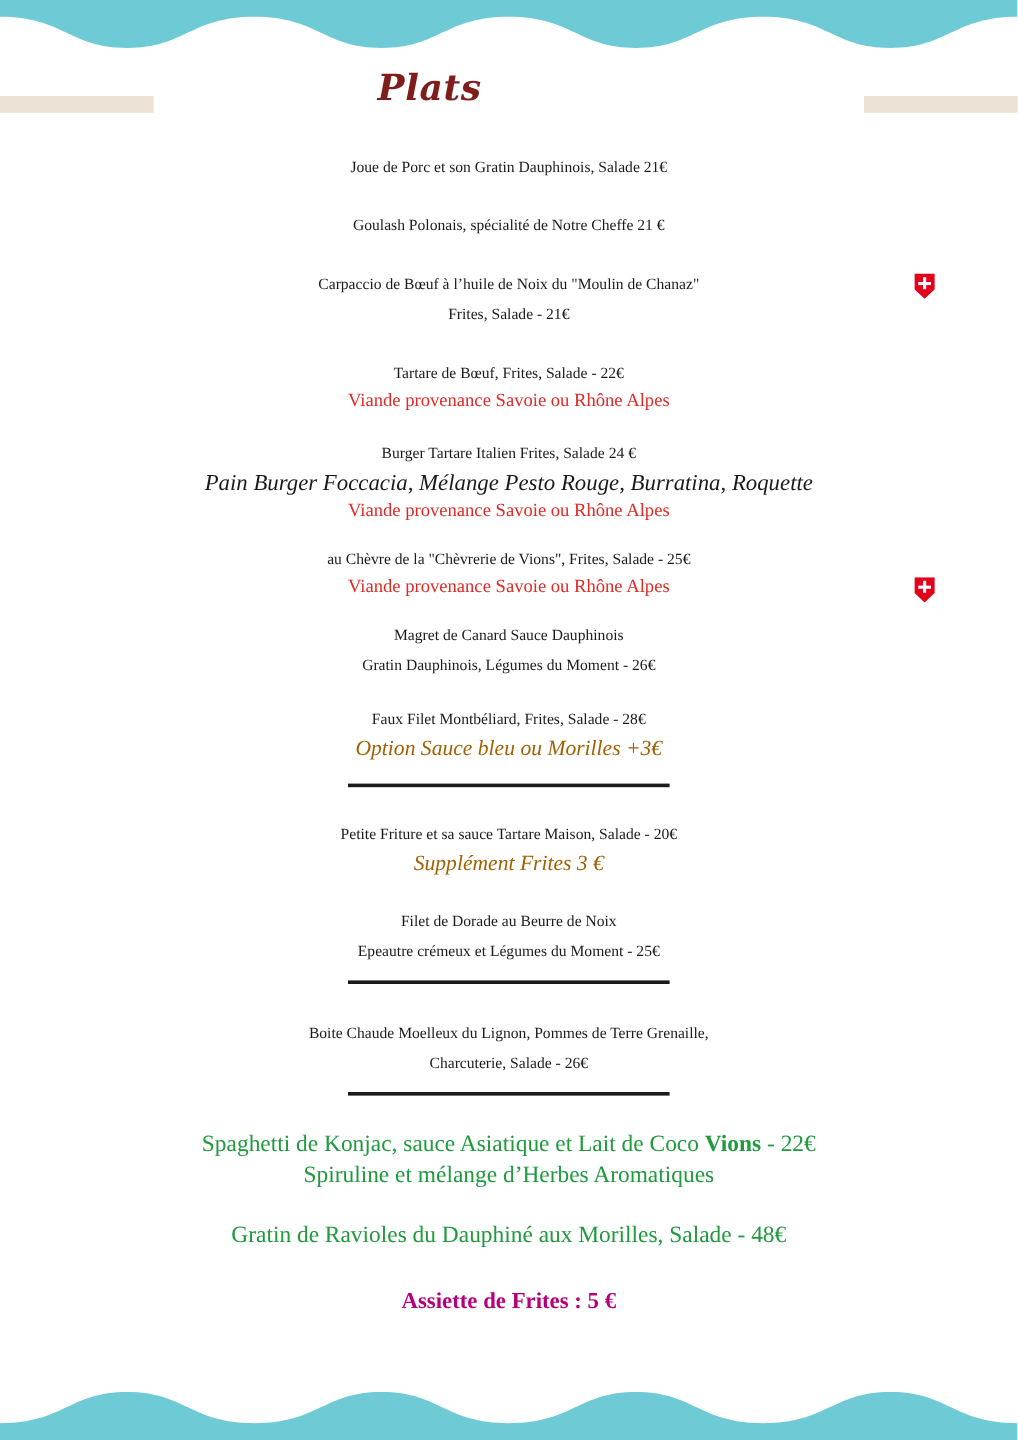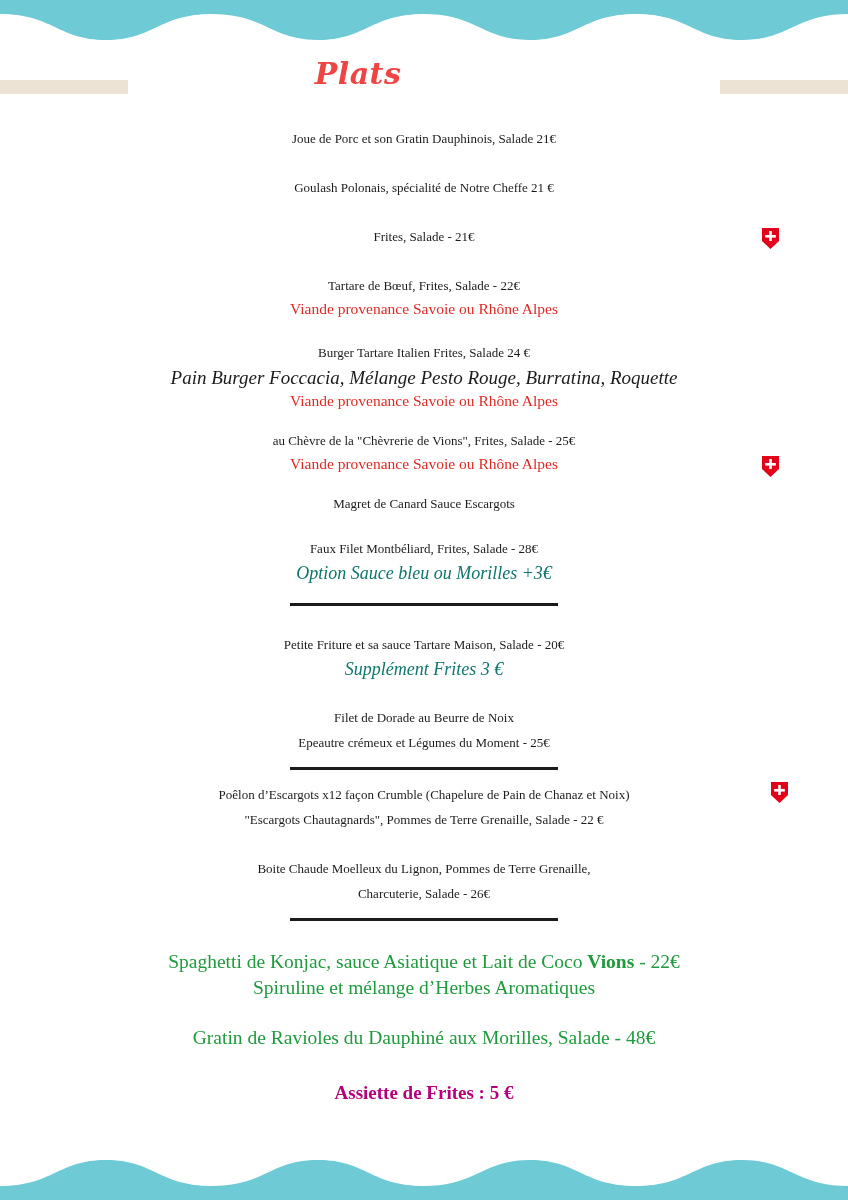--- a/index.html
+++ b/index.html
@@ -40,21 +40,21 @@
   .page-title {
     position: absolute;
     top: 56px;
     left: 0;
     width: 716px;
     text-align: center;
     font-family: "DejaVu Serif", serif;
     font-style: italic;
     font-weight: bold;
     font-size: 30px;
-    color: #ef4444;
+    color: #7f1d1d;
     letter-spacing: .5px;
   }
 
   
   .menu {
     position: absolute;
     top: 118px;
     left: 0;
     width: 848px;
     text-align: center;
@@ -73,21 +73,21 @@
   .line.sub-italic {
     font-style: italic;
     font-size: 19px;
   }
   .line.note-red {
     color: #e02a26;
     font-size: 15.5px;
     line-height: 22px;
   }
   .line.note-pink {
-    color: #0f766e;
+    color: #a16207;
     font-style: italic;
     font-size: 18px;
     line-height: 24px;
   }
   .line.green {
     color: #1f9a3d;
     font-size: 19.5px;
     line-height: 26px;
   }
   .line.green b { font-weight: bold; color: #1f9a3d; }
@@ -150,20 +150,21 @@
     <span class="line">Joue de Porc et son Gratin Dauphinois, Salade 21€</span>
   </div>
   <div class="gap-16"></div>
 
   <div class="item row-wrap">
     <span class="line">Goulash Polonais, spécialité de Notre Cheffe 21 €</span>
   </div>
   <div class="gap-16"></div>
 
   <div class="item row-wrap">
+    <span class="line">Carpaccio de Bœuf à l’huile de Noix du "Moulin de Chanaz"</span>
     <span class="line">Frites, Salade - 21€</span>
     <svg class="flag" style="left:762px; top:4px;" viewBox="0 0 17 21">
       <path d="M0,0 H17 V13 L8.5,21 L0,13 Z" fill="#e2001a"></path>
       <rect x="7.2" y="3" width="2.6" height="10" fill="#ffffff"></rect>
       <rect x="3.2" y="7" width="10.6" height="2.6" fill="#ffffff"></rect>
     </svg>
   </div>
   <div class="gap-16"></div>
 
   <div class="item row-wrap">
@@ -184,21 +185,22 @@
     <span class="line note-red">Viande provenance Savoie ou Rhône Alpes</span>
     <svg class="flag" style="left:762px; top:28px;" viewBox="0 0 17 21">
       <path d="M0,0 H17 V13 L8.5,21 L0,13 Z" fill="#e2001a"></path>
       <rect x="7.2" y="3" width="2.6" height="10" fill="#ffffff"></rect>
       <rect x="3.2" y="7" width="10.6" height="2.6" fill="#ffffff"></rect>
     </svg>
   </div>
   <div class="gap-8"></div>
 
   <div class="item row-wrap">
-    <span class="line">Magret de Canard Sauce Escargots</span>
+    <span class="line">Magret de Canard Sauce Dauphinois</span>
+    <span class="line">Gratin Dauphinois, Légumes du Moment - 26€</span>
   </div>
   <div class="gap-12"></div>
 
   <div class="item row-wrap">
     <span class="line">Faux Filet Montbéliard, Frites, Salade - 28€</span>
     <span class="line note-pink">Option Sauce bleu ou Morilles +3€</span>
   </div>
 
   <div class="sep"></div>
   <div class="gap-8"></div>
@@ -209,29 +211,20 @@
   </div>
   <div class="gap-16"></div>
 
   <div class="item row-wrap">
     <span class="line">Filet de Dorade au Beurre de Noix</span>
     <span class="line">Epeautre crémeux et Légumes du Moment - 25€</span>
   </div>
 
   <div class="sep short"></div>
 
-  <div class="item row-wrap">
-    <span class="line">Poêlon d’Escargots x12 façon Crumble (Chapelure de Pain de Chanaz et Noix)</span>
-    <span class="line">"Escargots Chautagnards", Pommes de Terre Grenaille, Salade - 22 €</span>
-    <svg class="flag" style="left:771px; top:0px;" viewBox="0 0 17 21">
-      <path d="M0,0 H17 V13 L8.5,21 L0,13 Z" fill="#e2001a"></path>
-      <rect x="7.2" y="3" width="2.6" height="10" fill="#ffffff"></rect>
-      <rect x="3.2" y="7" width="10.6" height="2.6" fill="#ffffff"></rect>
-    </svg>
-  </div>
   <div class="gap-16"></div>
 
   <div class="item row-wrap">
     <span class="line">Boite Chaude Moelleux du Lignon, Pommes de Terre Grenaille,</span>
     <span class="line">Charcuterie, Salade - 26€</span>
   </div>
 
   <div class="sep short"></div>
 
   <div class="gap-16"></div>

